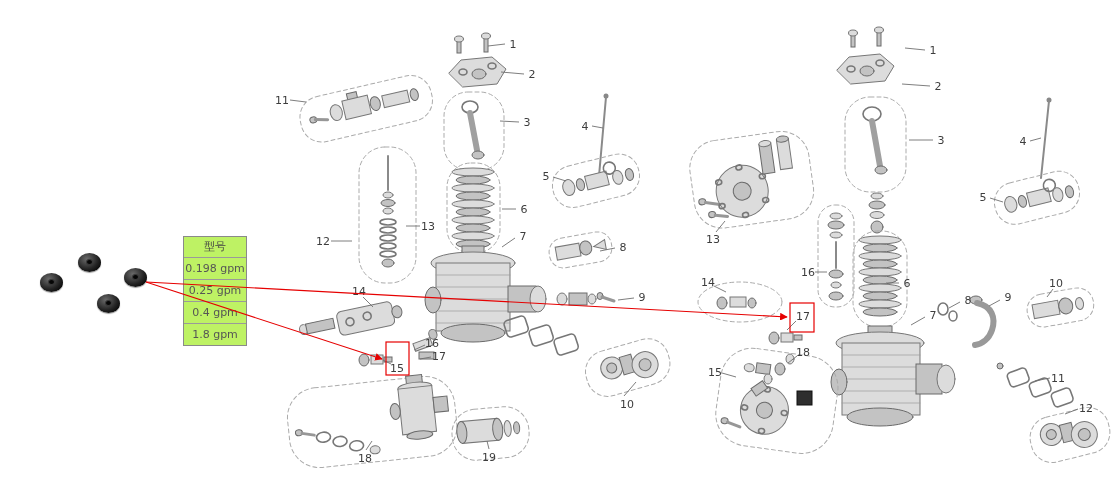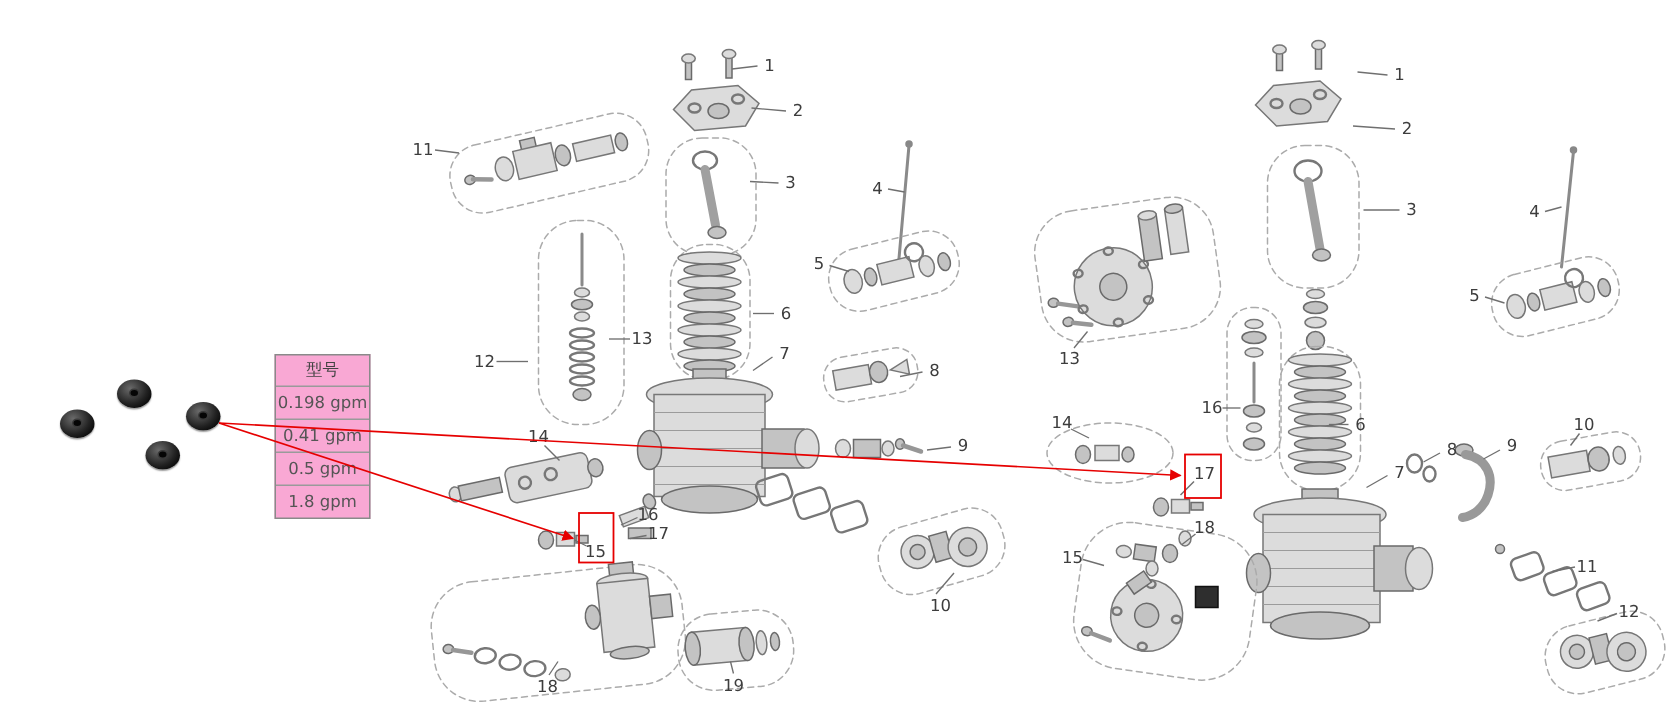--- a/index.html
+++ b/index.html
@@ -5,21 +5,21 @@
   html,body{margin:0;padding:0;background:#fff;}
   #canvas{
     position:relative;width:1118px;height:479px;background:#fff;
     font-family:"DejaVu Sans","Liberation Sans",sans-serif;overflow:hidden;
     --red:#e60000;
   }
   #scene{position:absolute;left:0;top:0;}
   
   .flow-table{
     position:absolute;left:183px;top:236px;width:62px;
-    border:1px solid #8a8a8a;background:#f9a8d4;
+    border:1px solid #8a8a8a;background:#bef264;
     font-size:11px;color:#555;text-align:center;
   }
   .ft-header{line-height:20px;color:#444;}
   .ft-row{line-height:21px;border-top:1px solid #9a9a9a;white-space:nowrap;}
   
   .grommet{
     position:absolute;width:23px;height:19px;border-radius:50%;
     background:radial-gradient(ellipse at 38% 32%, #6a6a6a 0%, #232323 55%, #000 88%);
     box-shadow:0 1px 1px rgba(0,0,0,.4);
   }
@@ -57,22 +57,22 @@
       <span class="hole"></span>
     </div>
   <div class="grommet" style="left:124px;top:268px">
       <span class="hole"></span>
     </div>
 
   <div class="flow-table">
     <div class="ft-header">型号</div>
     <div>
         <div class="ft-row">0.198 gpm</div>
-        <div class="ft-row">0.41 gpm</div>
-        <div class="ft-row">0.5 gpm</div>
+        <div class="ft-row">0.25 gpm</div>
+        <div class="ft-row">0.4 gpm</div>
         <div class="ft-row">1.8 gpm</div>
       </div>
   </div>
 
   <svg id="scene" width="1118" height="479" viewBox="0 0 1118 479">
     <defs>
       <marker id="arrow" viewBox="0 0 10 10" refX="9" refY="5" markerWidth="7" markerHeight="7" orient="auto-start-reverse">
         <path d="M0,0 L10,5 L0,10 z" class="red-fill"></path>
       </marker>
     </defs>

